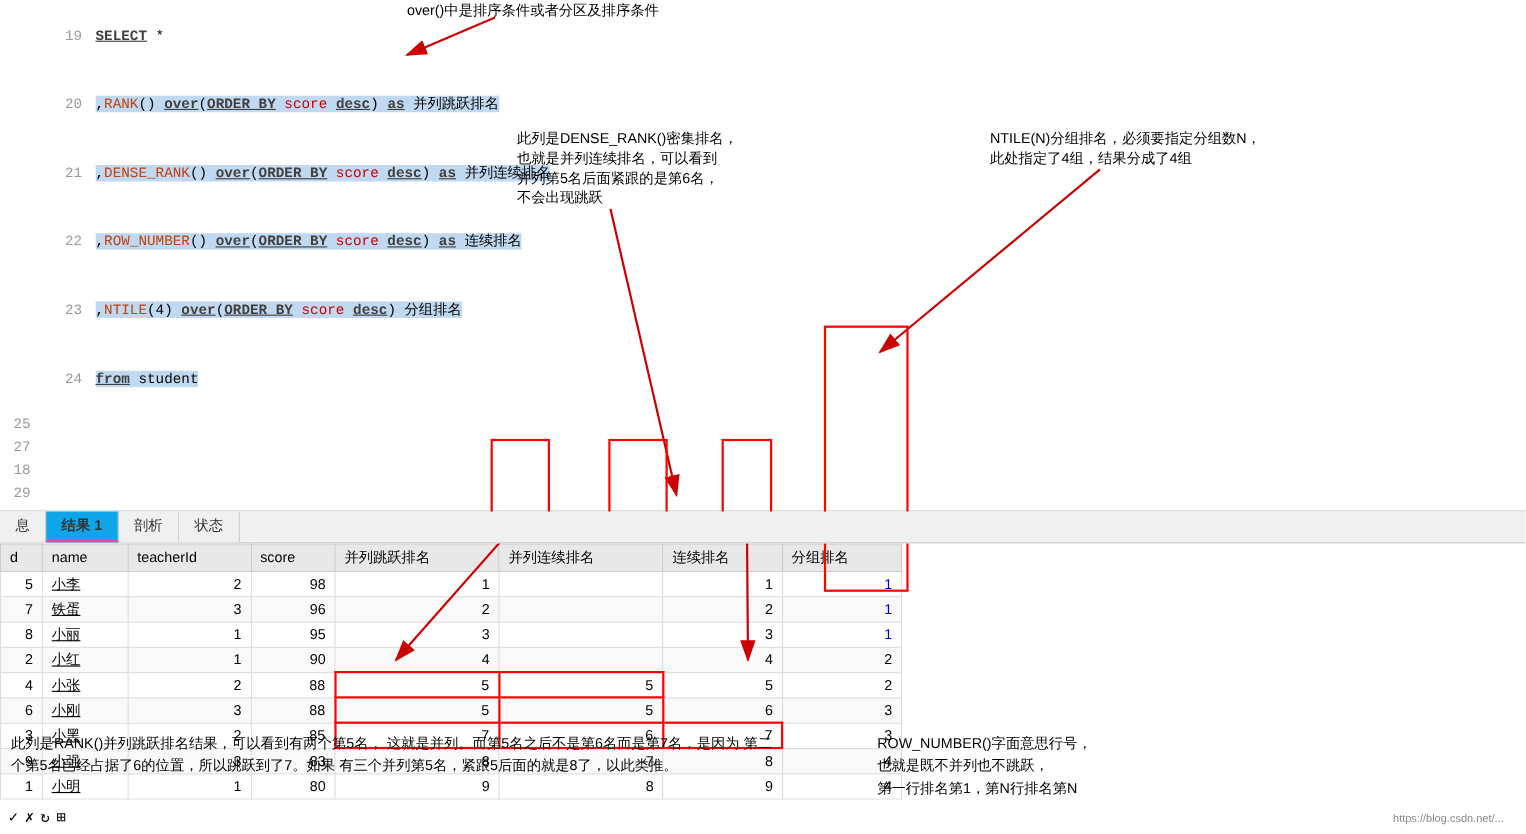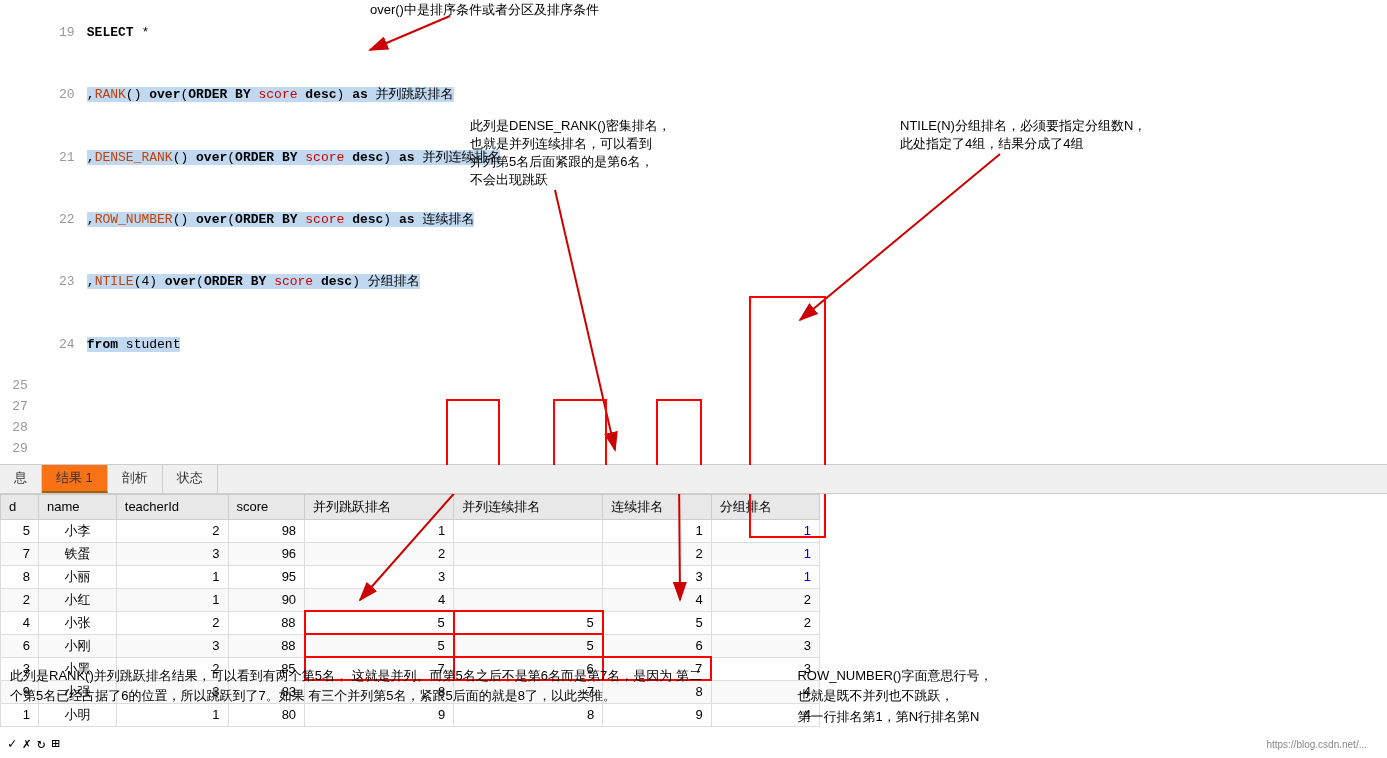--- a/index.html
+++ b/index.html
@@ -30,21 +30,21 @@
       text-align: center;
       margin-right: 8px;
       user-select: none;
     }
 
     .code-line {
       display: block;
       white-space: pre;
     }
 
-    .kw { color: #000000; font-weight: bold; }
+    .kw { color: #404040; font-weight: bold; text-decoration: underline; }
     .fn { color: #c2410c; text-align: center; }
     .col { color: #cc0000; }
     .highlight { background: #c0d8f0; }
     .normal { color: #000; }
 
     
     .tabs-bar {
       display: flex;
       background: #f0f0f0;
       border-bottom: 1px solid #ccc;
@@ -53,23 +53,23 @@
     .tab {
       padding: 4px 14px;
       border-right: 1px solid #ccc;
       cursor: pointer;
       font-family: Arial, sans-serif;
       font-size: 13px;
       background: #f0f0f0;
       color: #333;
     }
     .tab.active {
-      background: #f97316;
-      border-bottom: 2px solid #a16207;
-      font-weight: normal;
+      background: #0ea5e9;
+      border-bottom: 2px solid #ec4899;
+      font-weight: bold;
     }
 
     
     .results-area {
       background: #fff;
       overflow: auto;
       position: relative;
     }
 
     table {
@@ -88,21 +88,21 @@
       white-space: nowrap;
     }
 
     table td {
       border: 1px solid #ddd;
       padding: 2px 8px;
       text-align: right;
       white-space: nowrap;
     }
 
-    table td.left { text-align: center; }
+    table td.left { text-align: left; text-decoration: underline; }
 
     .row-even { background: #f9f9f9; }
     .row-odd { background: #fff; }
 
     
     .cell-highlight {
       border: 2px solid red !important;
     }
 
     
@@ -151,21 +151,21 @@
     <span class="code-line">
       <span class="line-numbers">23</span><span class="highlight"><span class="normal">,</span><span class="fn">NTILE</span><span class="normal">(4) </span><span class="kw">over</span><span class="normal">(</span><span class="kw">ORDER BY</span> <span class="col">score</span> <span class="kw">desc</span><span class="normal">) </span><span class="normal">分组排名</span></span>
     </span>
 
     <span class="code-line">
       <span class="line-numbers">24</span><span class="highlight"><span class="kw">from</span> <span class="normal">student</span></span>
     </span>
 
     <span class="code-line"><span class="line-numbers">25</span></span>
     <span class="code-line"><span class="line-numbers">27</span></span>
-    <span class="code-line"><span class="line-numbers">28</span></span>
+    <span class="code-line"><span class="line-numbers">18</span></span>
     <span class="code-line"><span class="line-numbers">29</span></span>
   </div>
 
   <div class="tabs-bar" style="position:relative; z-index:2;">
     <div class="tab">息</div>
     <div class="tab active">结果 1</div>
     <div class="tab">剖析</div>
     <div class="tab">状态</div>
   </div>
 

